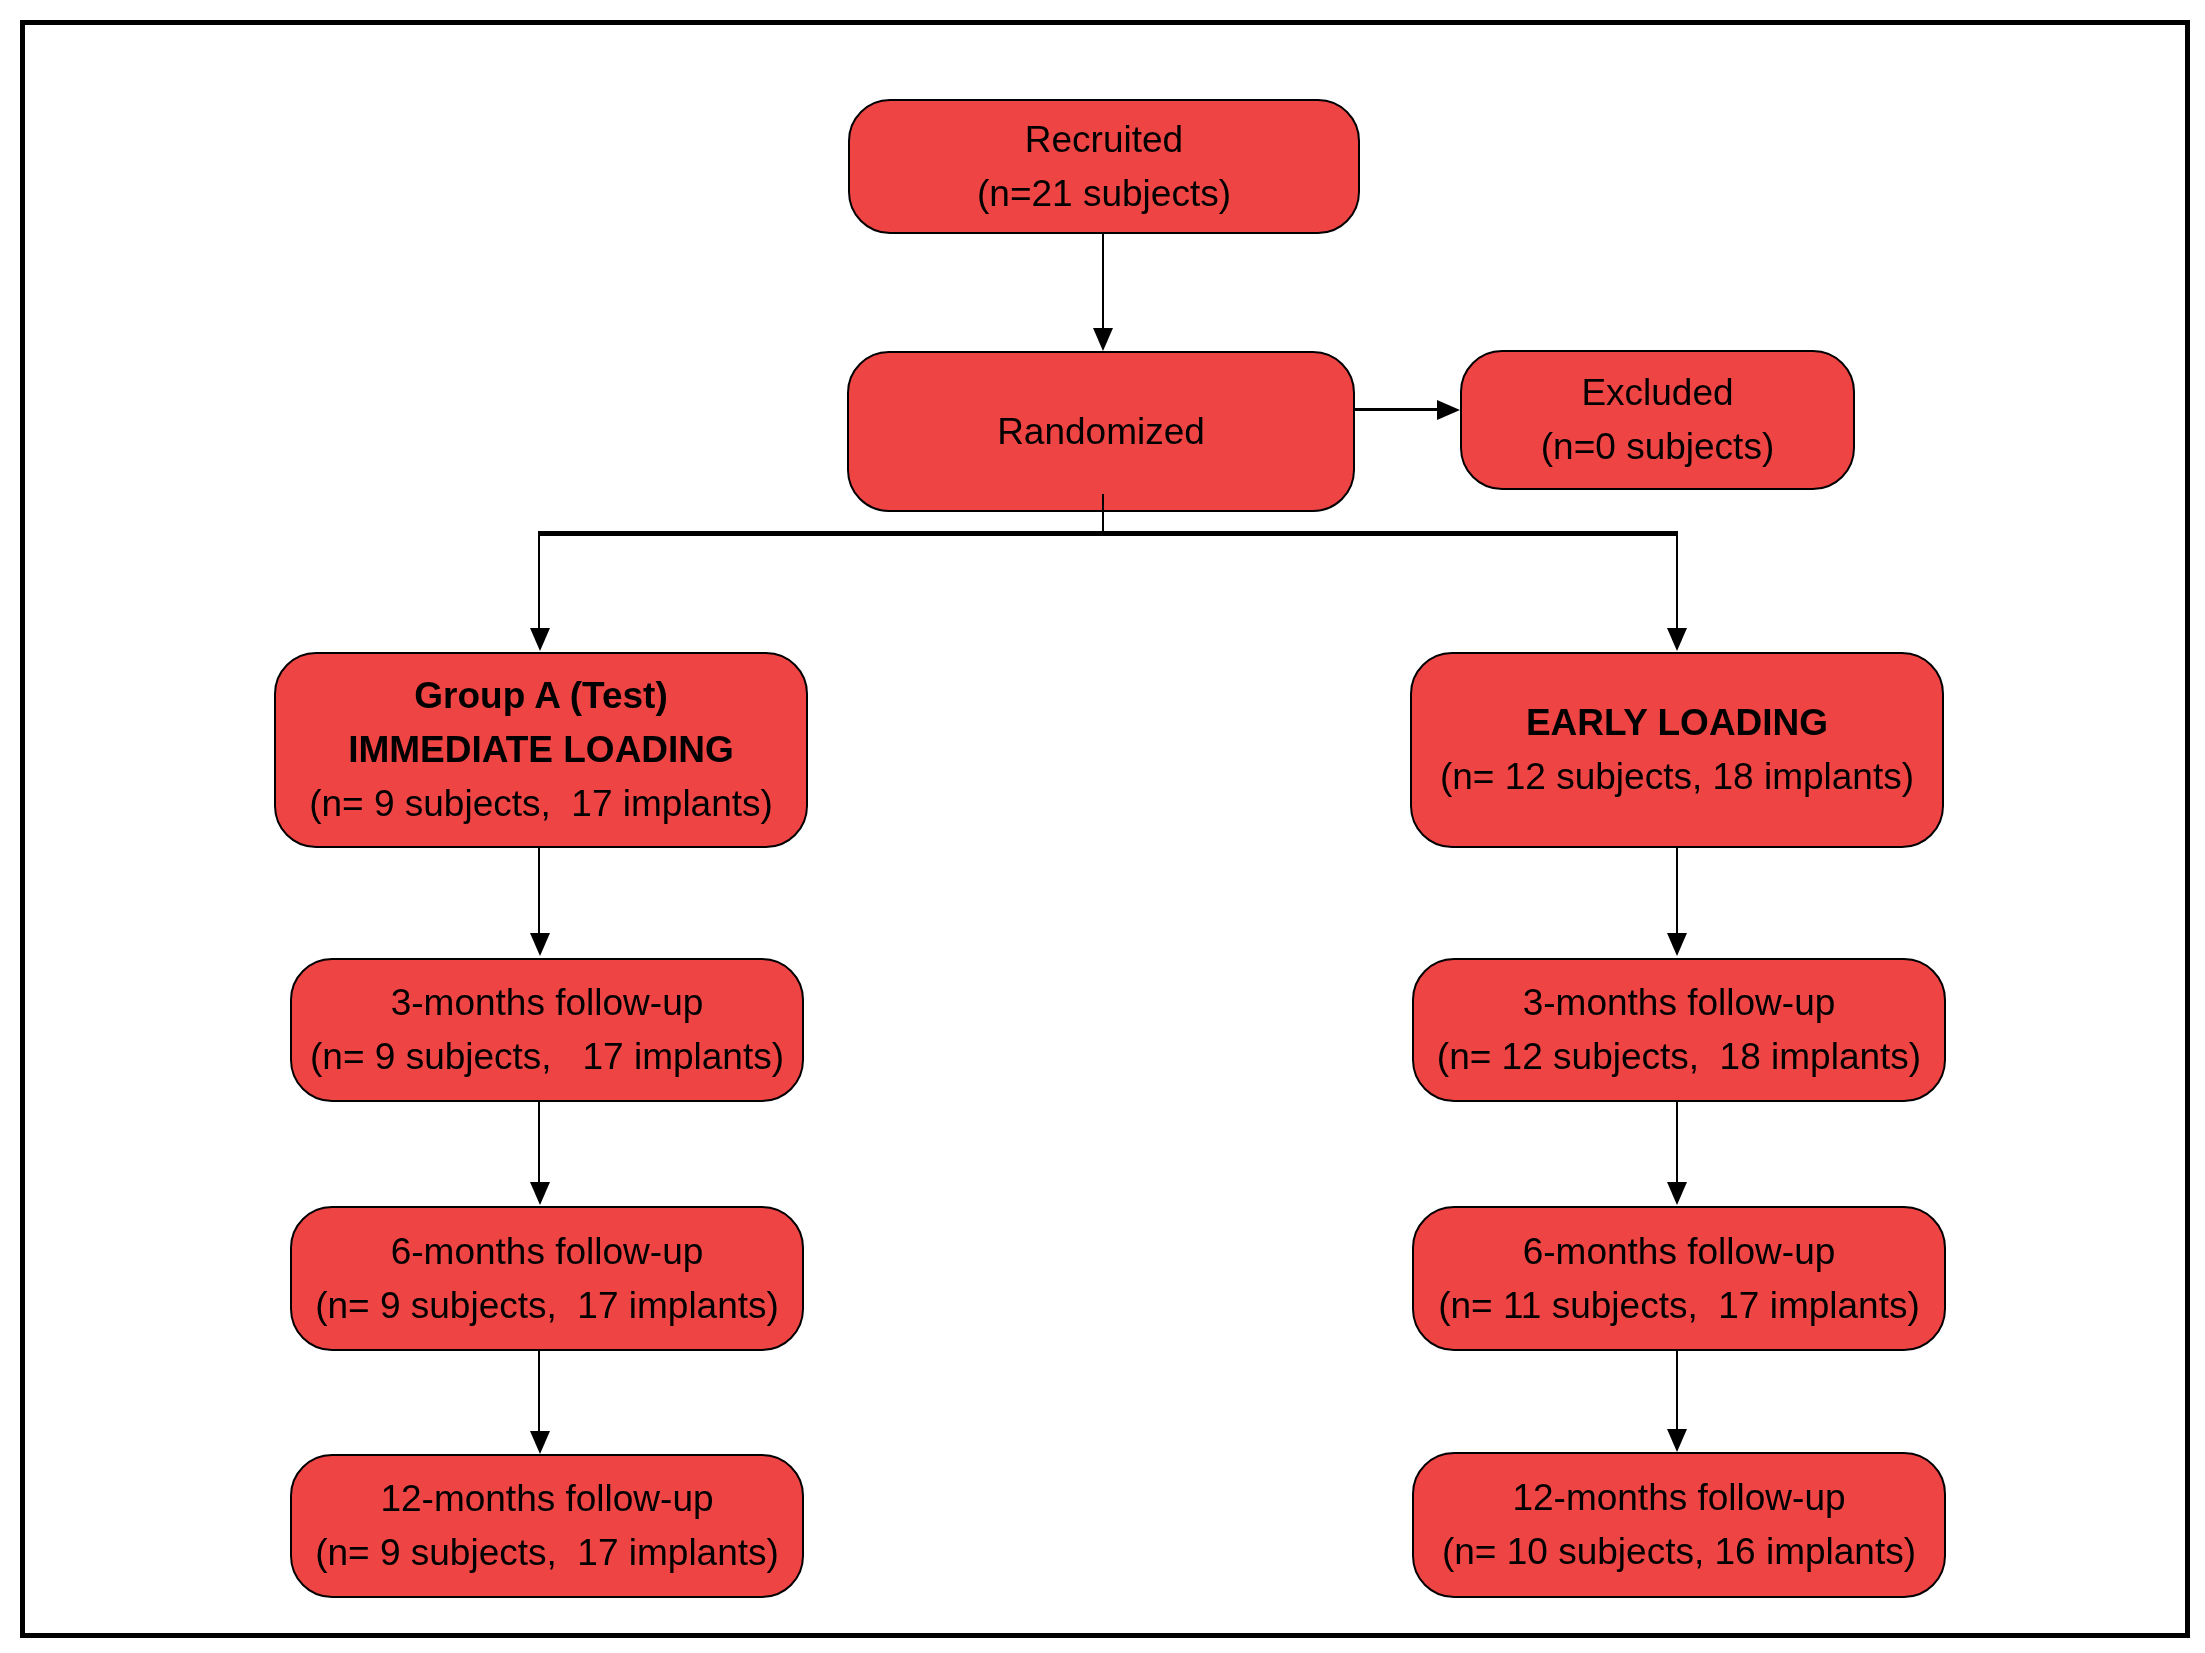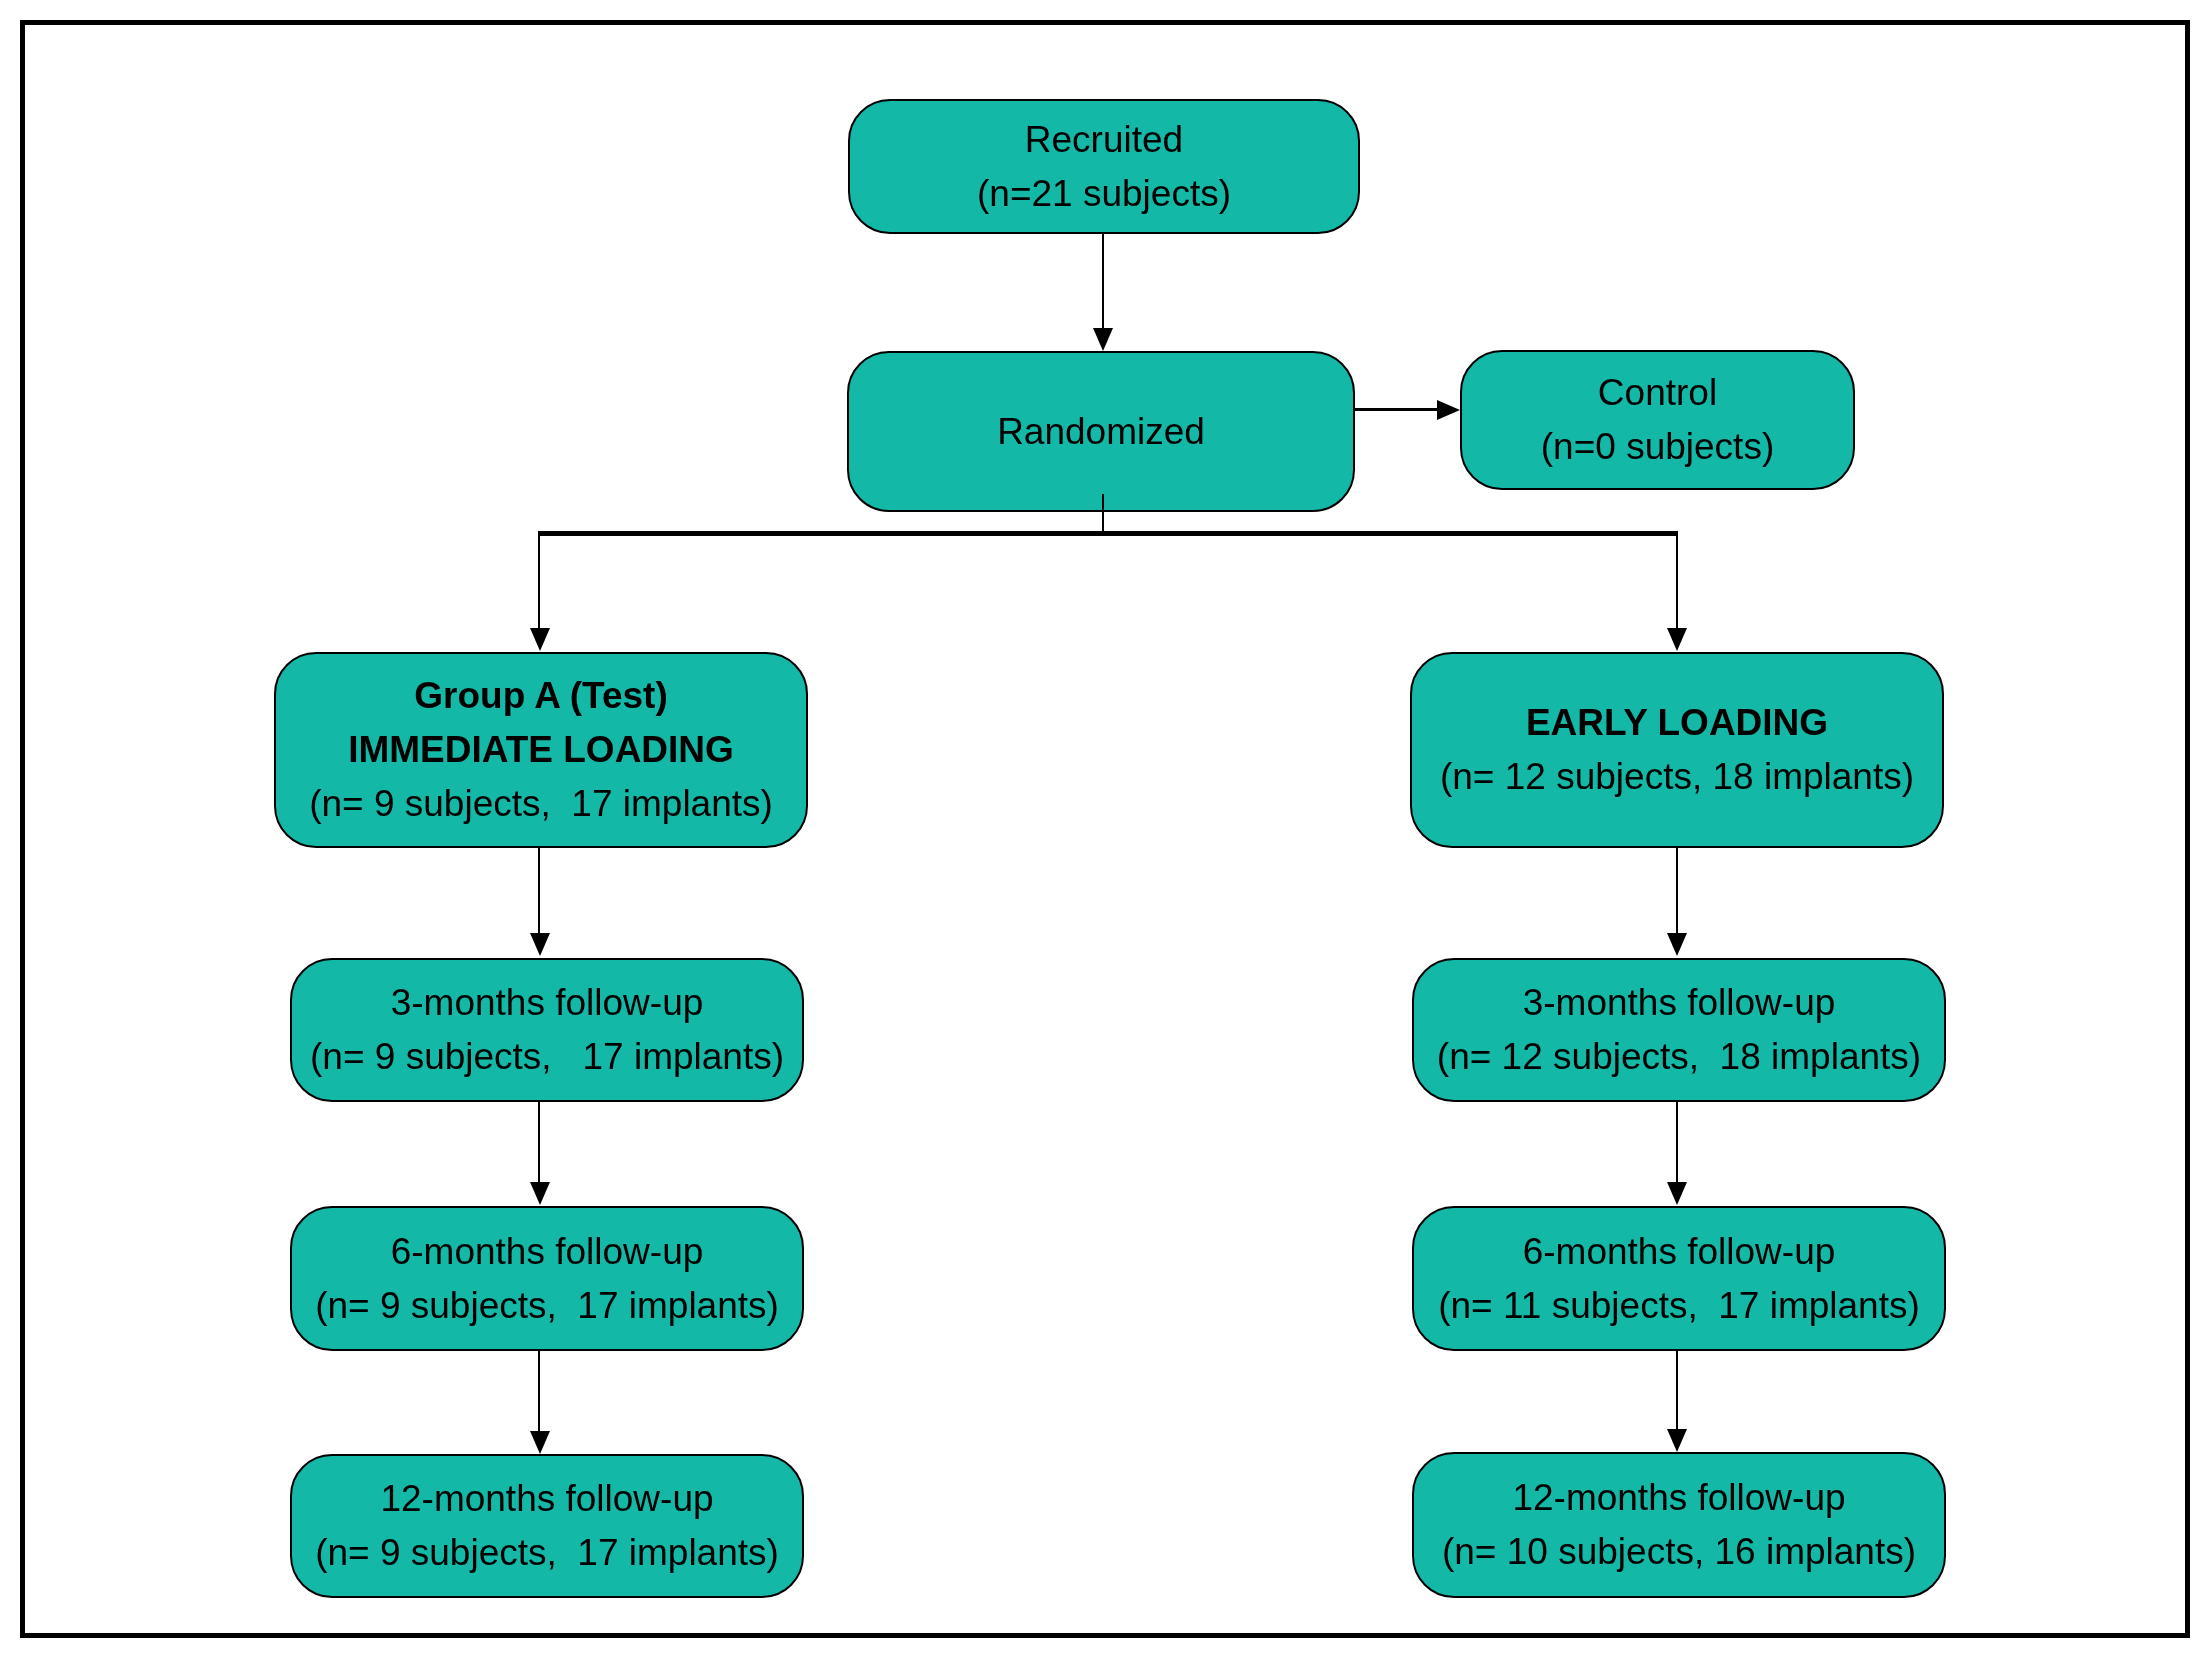--- a/index.html
+++ b/index.html
@@ -5,21 +5,21 @@
   html, body { margin:0; padding:0; background:#ffffff; }
   .canvas {
     position:relative; width:2205px; height:1654px; background:#ffffff;
     font-family:"Liberation Sans", sans-serif; color:#000;
   }
   .frame {
     position:absolute; left:20px; top:20px; width:2160px; height:1608px;
     border:5.8px solid #000; background:transparent;
   }
   .node {
-    position:absolute; border:2.9px solid #000; border-radius:42px; background:#14b8a6;
+    position:absolute; border:2.9px solid #000; border-radius:42px; background:#ef4444;
     display:flex; flex-direction:column; align-items:center; justify-content:center;
     text-align:left; font-size:37px; line-height:54px; white-space:pre-wrap;
     box-sizing:border-box;
   }
   .node .ln { display:block; }
   .node .bold { font-weight:bold; }
   .vline { position:absolute; width:2.3px; background:#000; }
   .hline { position:absolute; height:2.9px; background:#000; }
   .splitter { position:absolute; height:5.2px; background:#000; }
   .arrow-down {
@@ -49,21 +49,21 @@
   <div class="arrow-down" style="left:1093px; top:328px"></div>
 
   <div class="node" style="left:847px; top:351px; width:508px; height:161px">
     <span class="ln">Randomized</span>
   </div>
 
   <div class="hline" style="left:1355px; top:408px; width:83px"></div>
   <div class="arrow-right" style="left:1437px; top:400px"></div>
 
   <div class="node" style="left:1460px; top:350px; width:395px; height:140px">
-    <span class="ln">Control</span>
+    <span class="ln">Excluded</span>
     <span class="ln">(n=0 subjects)</span>
   </div>
 
   <div class="vline" style="left:1102px; top:494px; height:41px"></div>
   <div class="splitter" style="left:538px; top:531px; width:1139px"></div>
 
   <div class="vline" style="left:538px; top:531px; height:98px"></div>
   <div class="arrow-down" style="left:530px; top:628px"></div>
   <div class="vline" style="left:1676px; top:531px; height:98px"></div>
   <div class="arrow-down" style="left:1667px; top:628px"></div>

